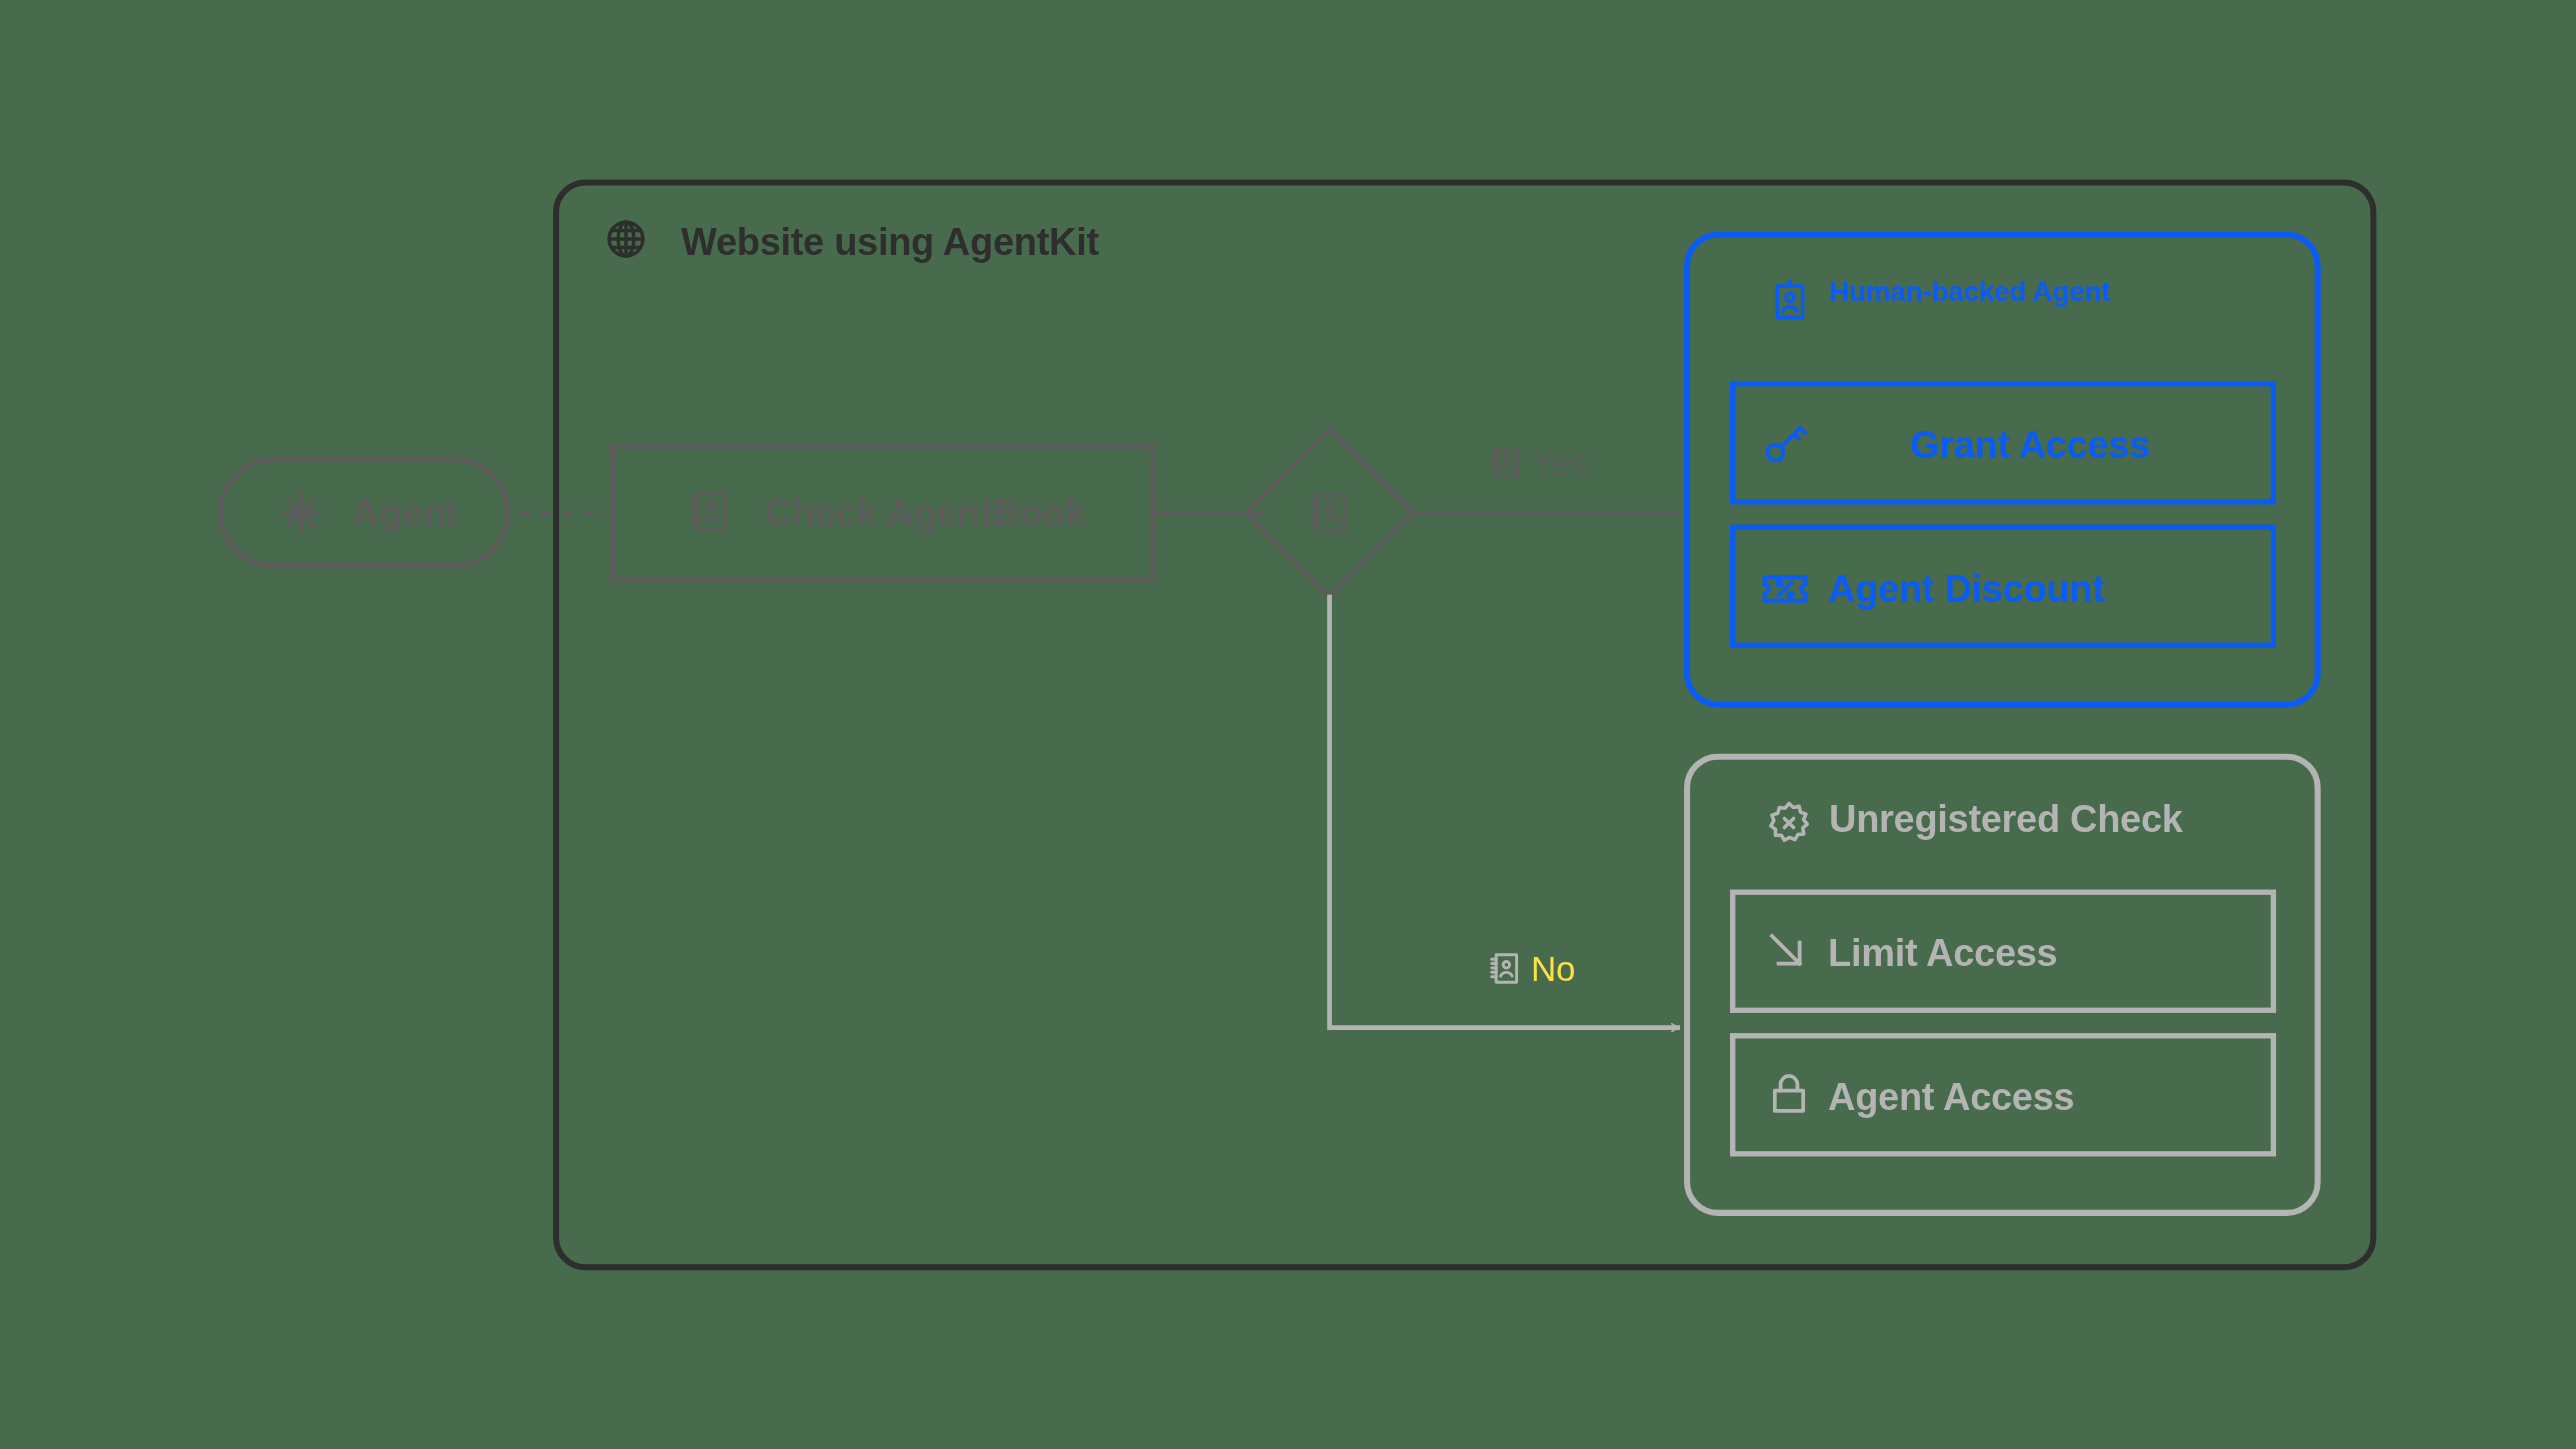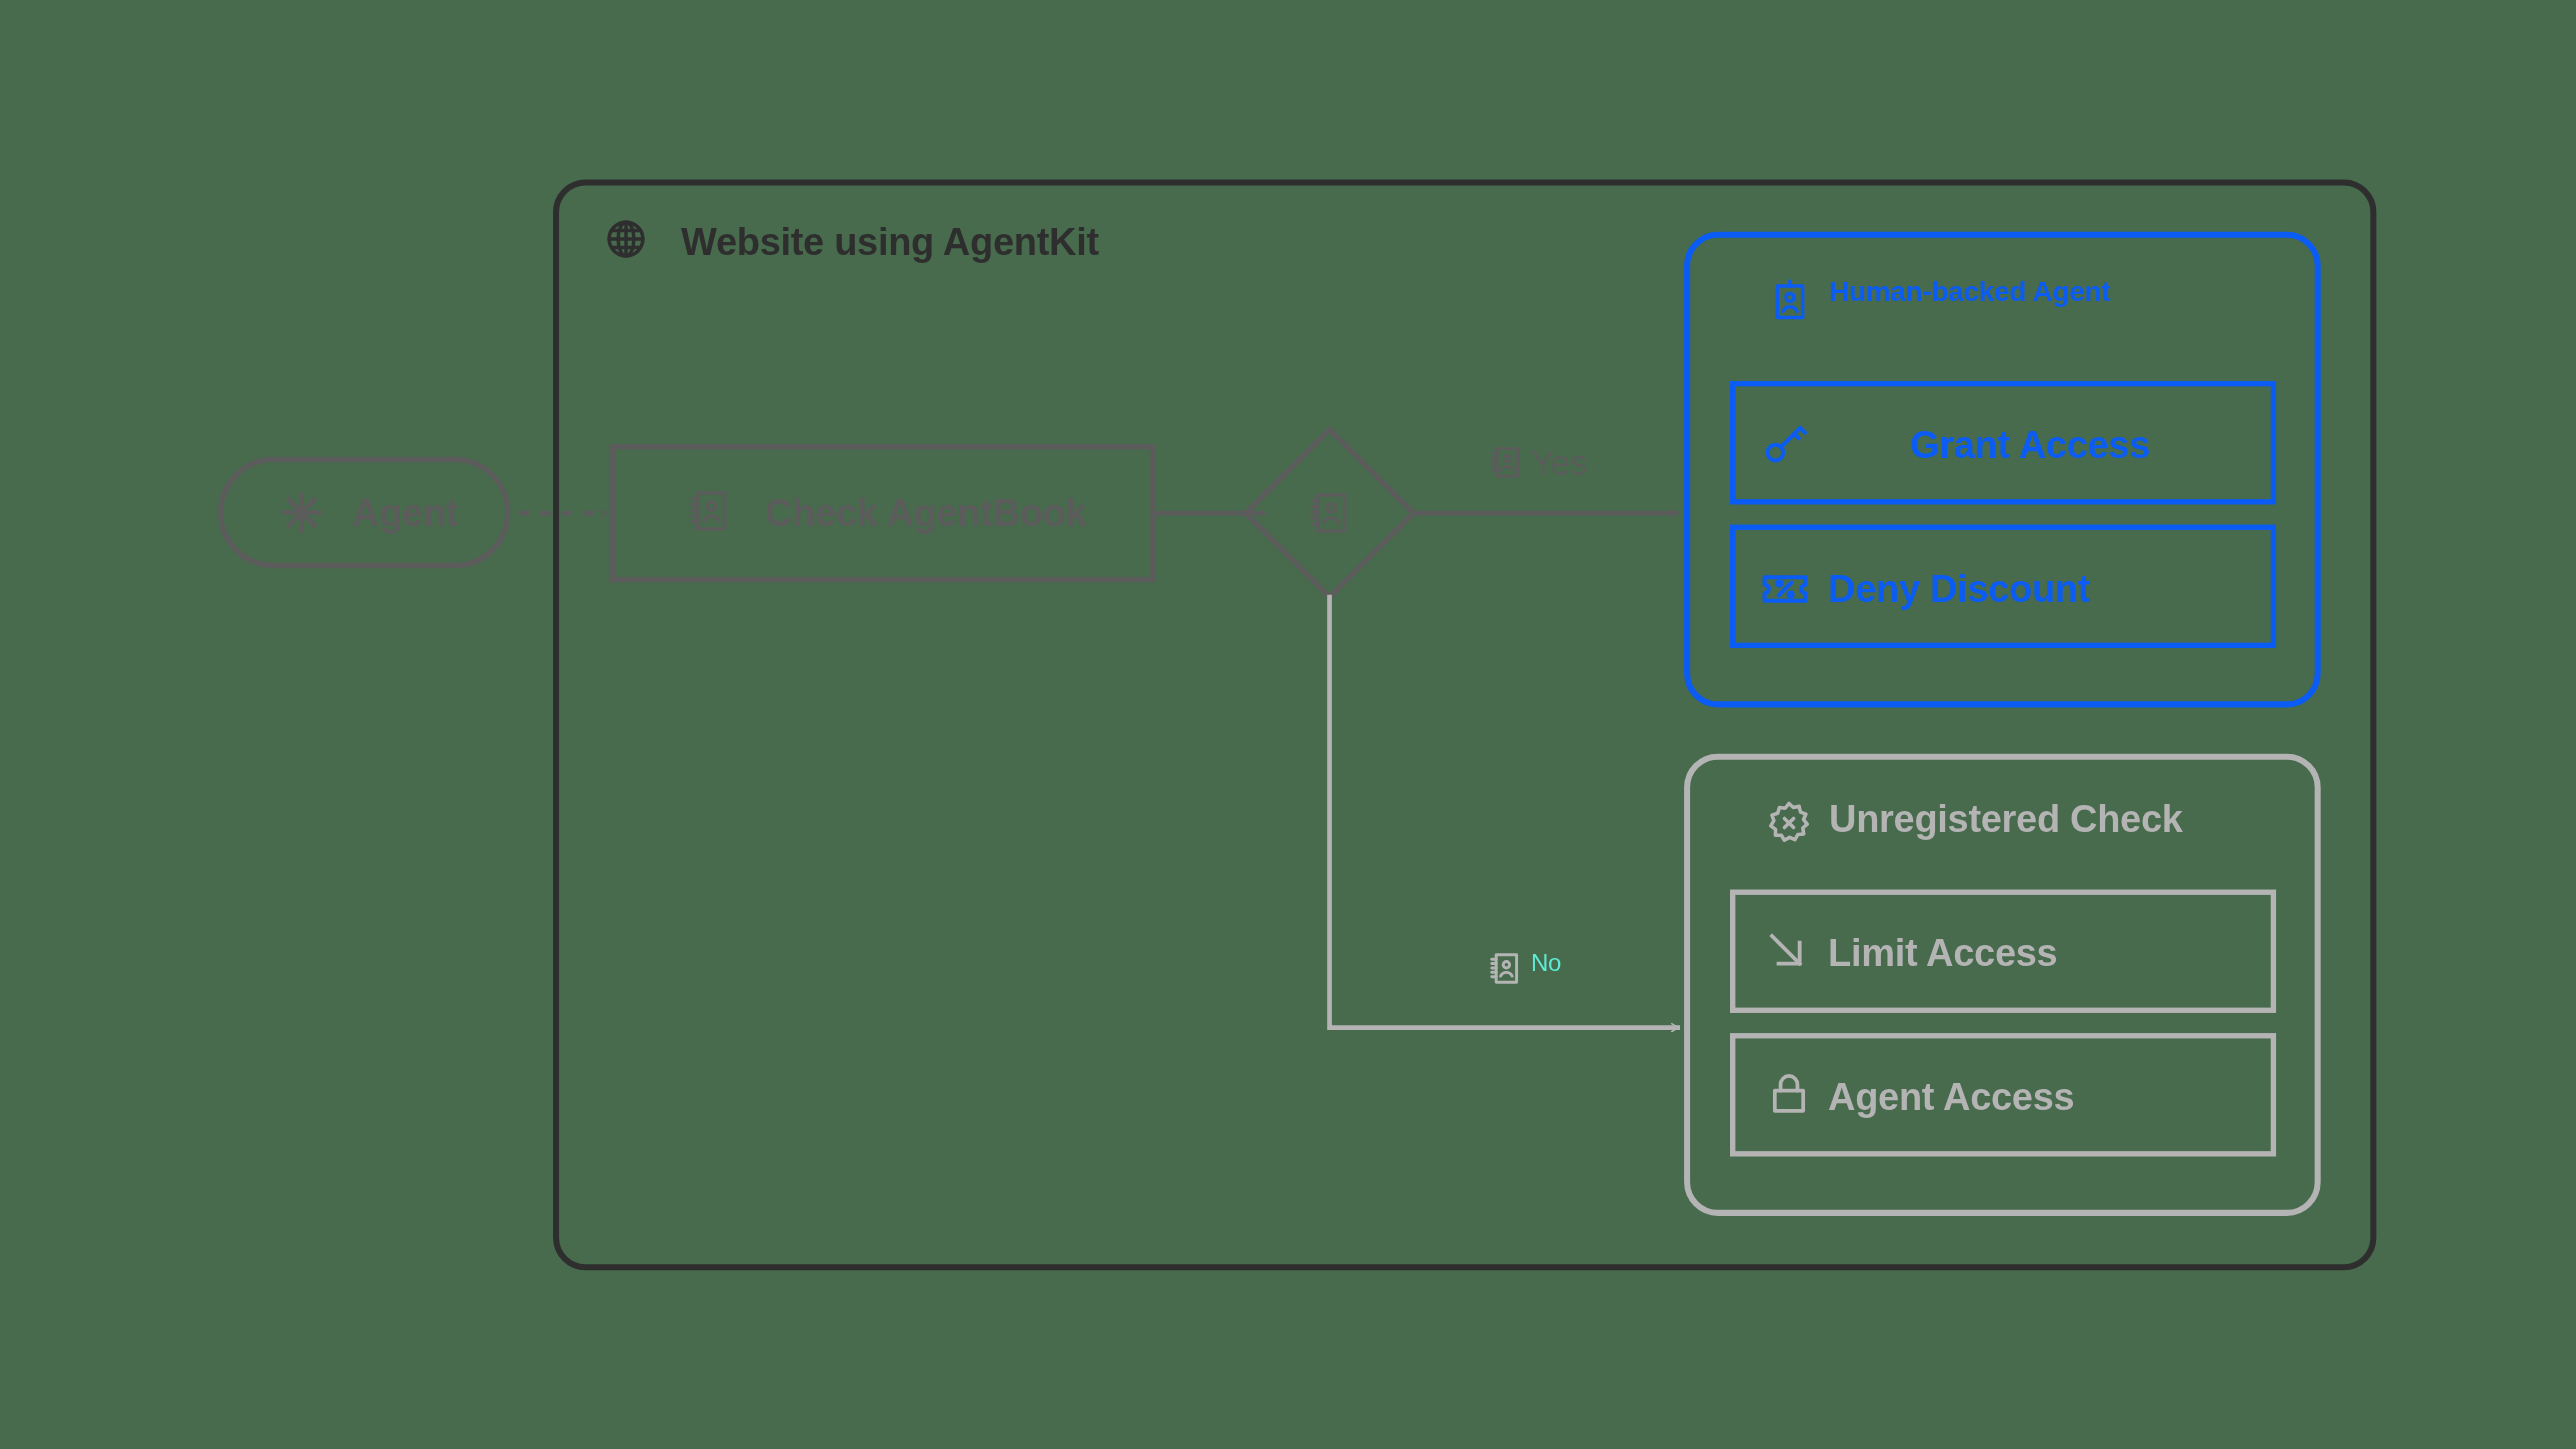--- a/index.html
+++ b/index.html
@@ -181,27 +181,27 @@
   </svg>
 
   <div class="lbl" style="left:671px;top:221px;font-size:38px;color:#2E2E2E;">Website using AgentKit</div>
 
   <div class="lbl" style="left:342px;top:492px;font-size:38px;color:#5C5C5C;">Agent</div>
 
   <div class="lbl" style="left:755px;top:492px;font-size:38px;color:#5C5C5C;">Check AgentBook</div>
 
   <div class="lbl" style="left:1521px;top:443px;font-size:35px;font-weight:400;color:#5C5C5C;">Yes</div>
 
-  <div class="lbl" style="left:1521px;top:949px;font-size:24px;font-weight:400;color:#5eead4;">No</div>
+  <div class="lbl" style="left:1521px;top:949px;font-size:35px;font-weight:400;color:#fde047;">No</div>
 
   <div class="lbl" style="left:1819px;top:276px;font-size:28px;color:#0B5CF4;">Human-backed Agent</div>
 
   <div class="lbl" style="left:1900px;top:424px;font-size:38px;color:#0B5CF4;">Grant Access</div>
 
-  <div class="lbl" style="left:1818px;top:568px;font-size:38px;color:#0B5CF4;">Deny Discount</div>
+  <div class="lbl" style="left:1818px;top:568px;font-size:38px;color:#0B5CF4;">Agent Discount</div>
 
   <div class="lbl" style="left:1819px;top:798px;font-size:38px;color:#B4B4B4;">Unregistered Check</div>
 
   <div class="lbl" style="left:1818px;top:932px;font-size:38px;color:#B4B4B4;">Limit Access</div>
 
   <div class="lbl" style="left:1818px;top:1076px;font-size:38px;color:#B4B4B4;">Agent Access</div>
 
 </div>
 
 

